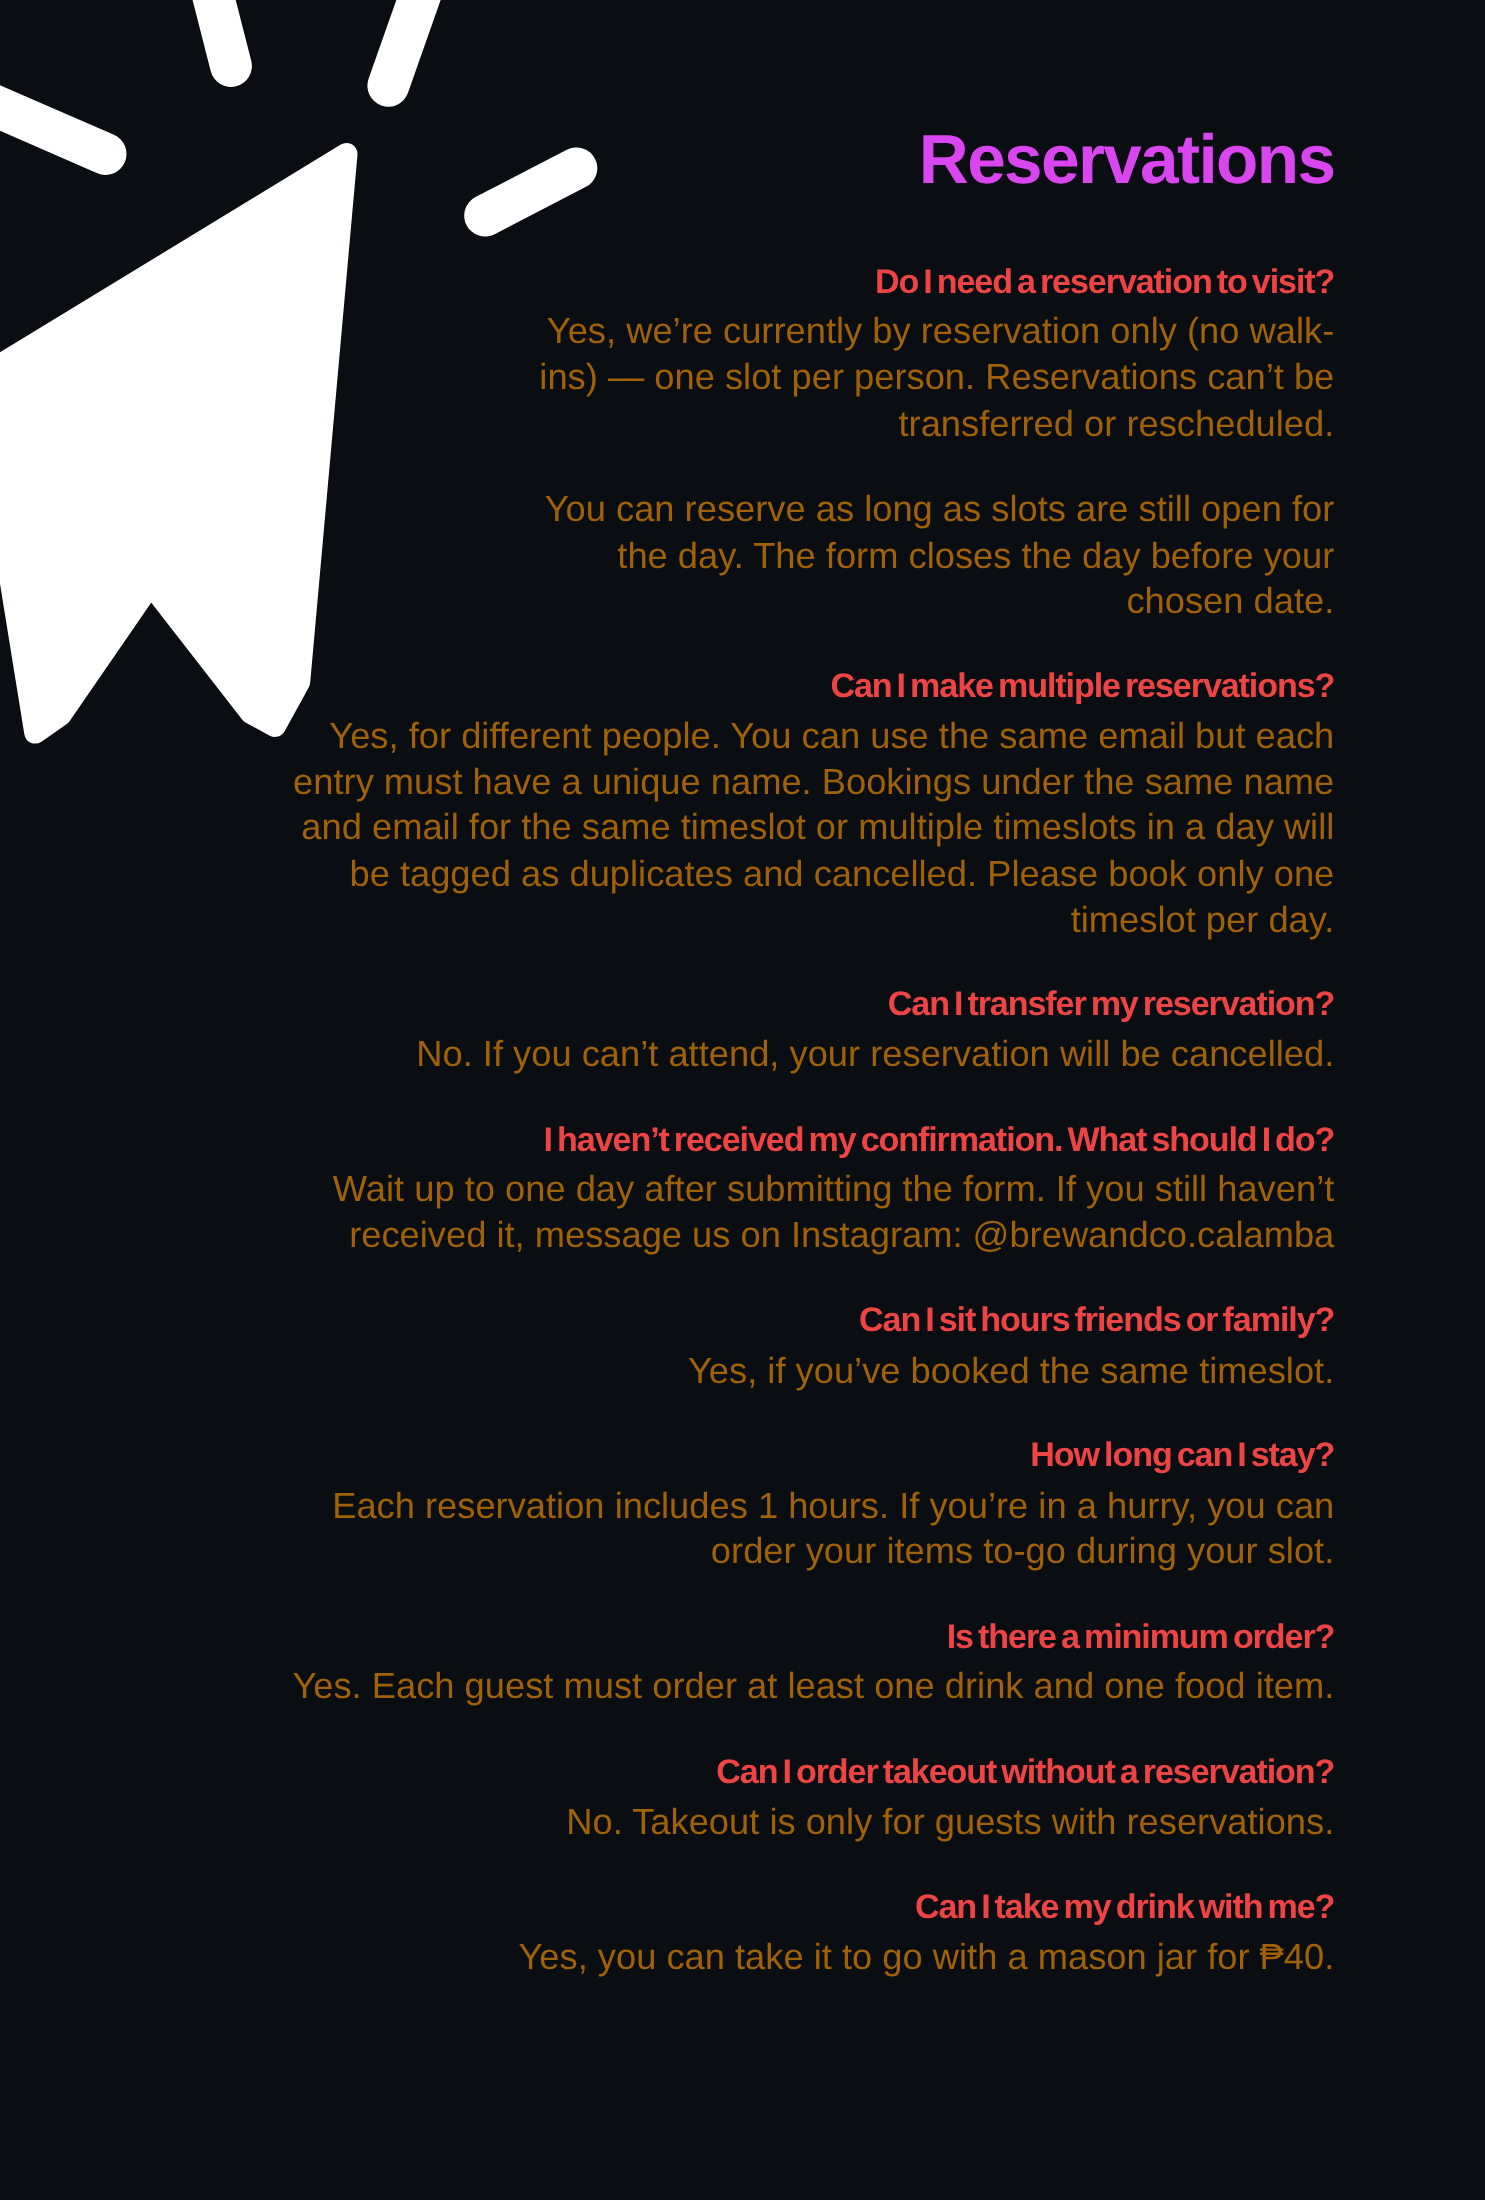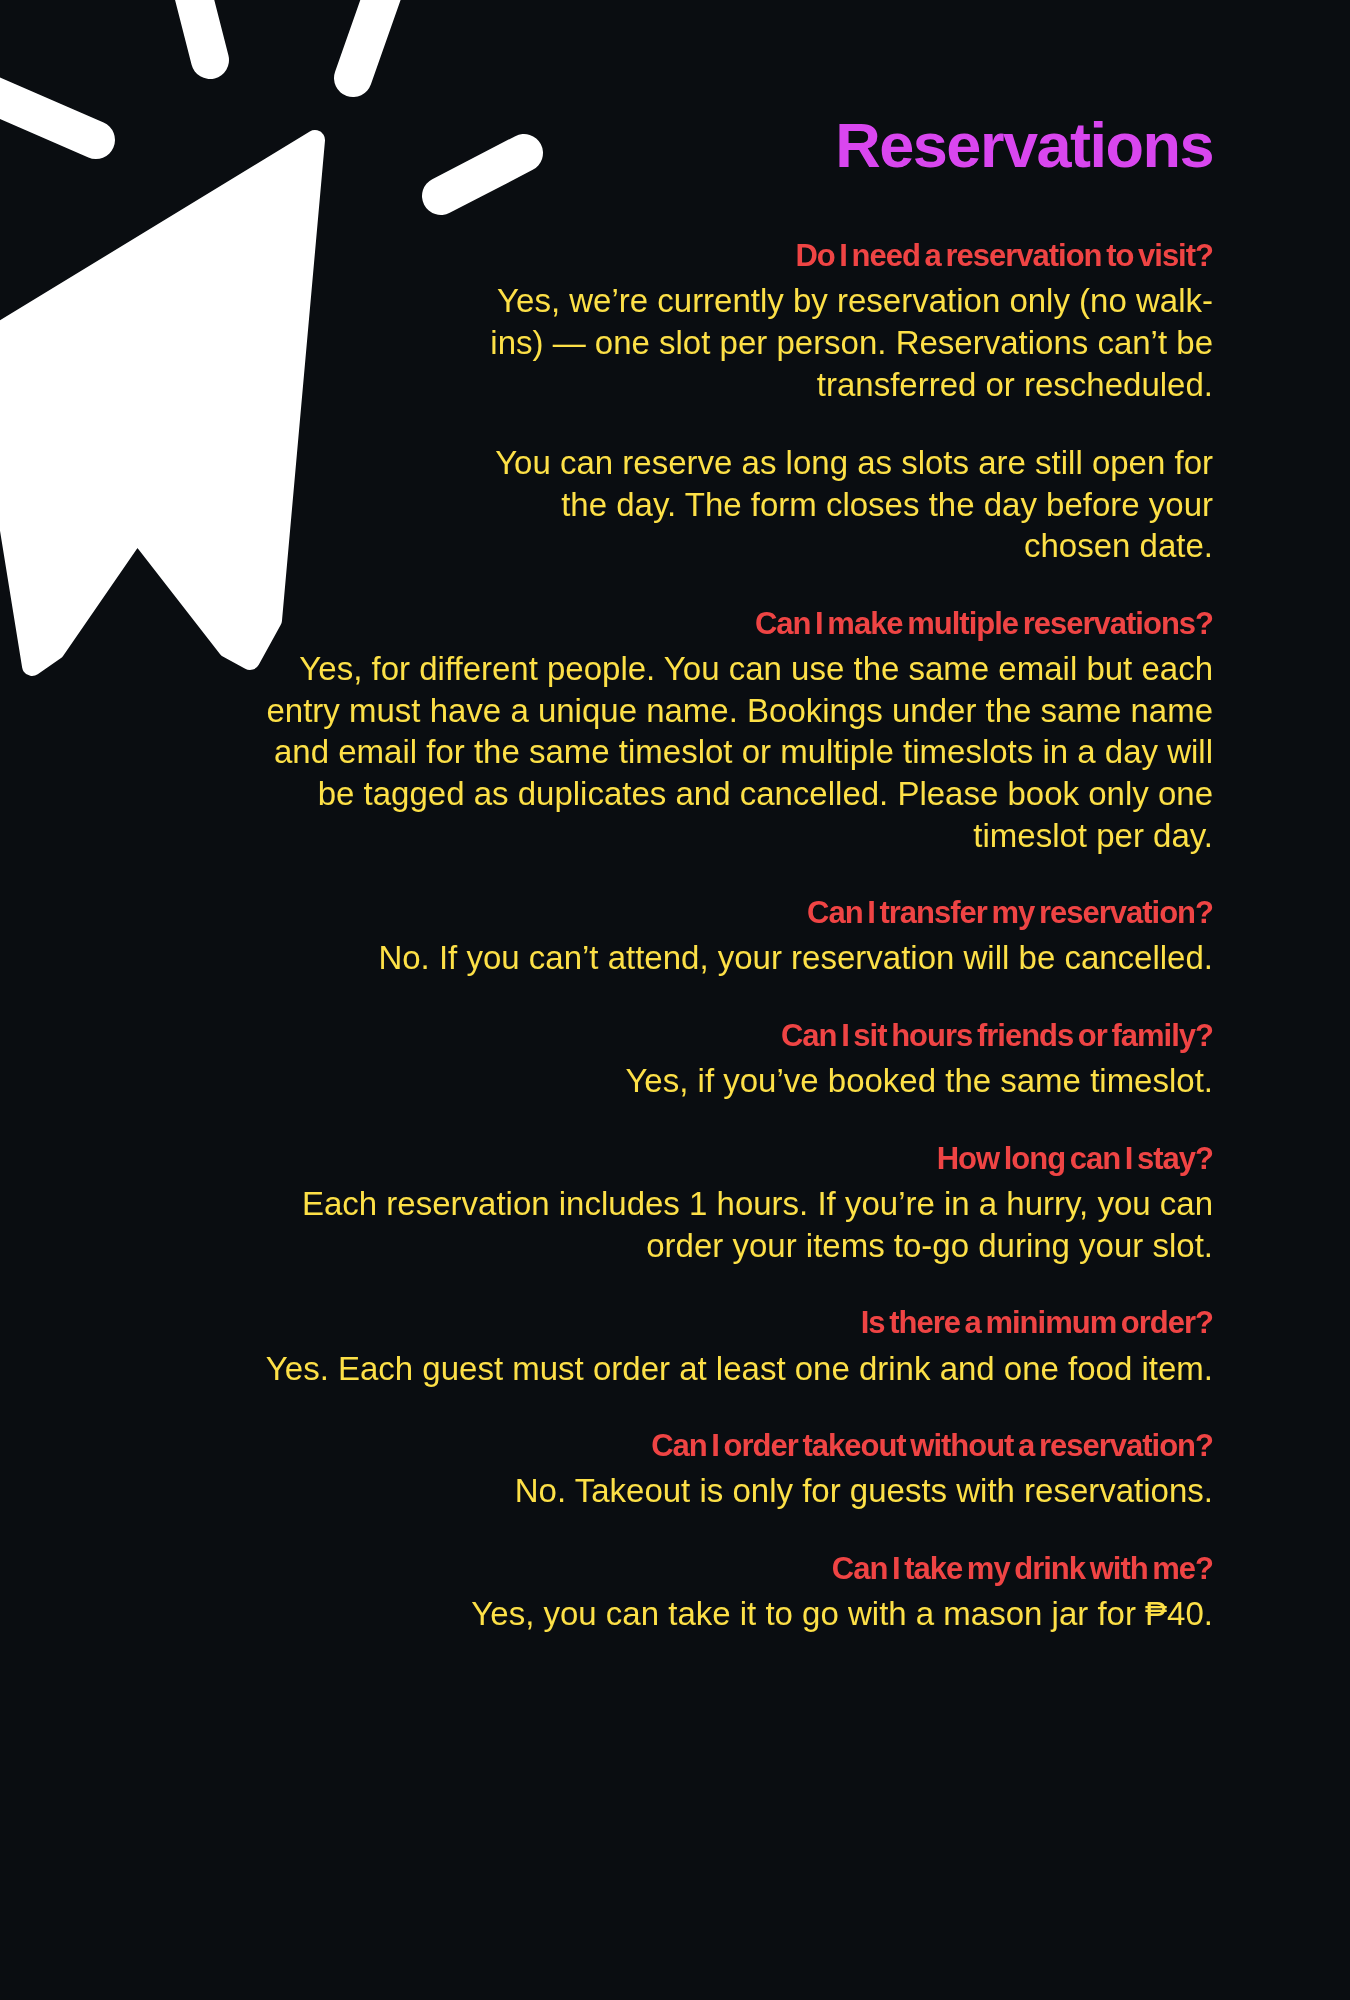--- a/index.html
+++ b/index.html
@@ -37,21 +37,21 @@
   .question {
     color: #ef4444;
     font-size: 31px;
     line-height: 1.3;
     font-weight: 800;
     letter-spacing: -1px;
     word-spacing: -3px;
     margin: 0 0 4px 0;
   }
   .answer {
-    color: #fde047;
+    color: #a16207;
     font-size: 33px;
     line-height: 1.26;
     font-weight: 400;
     margin: 0;
     white-space: pre-line;
   }
 </style>
 </head>
 <body>
 
@@ -88,20 +88,25 @@
 and email for the same timeslot or multiple timeslots in a day will
 be tagged as duplicates and cancelled. Please book only one
 timeslot per day.</p>
   </section>
 
   <section class="faq-block">
     <h2 class="question">Can I transfer my reservation?</h2>
     <p class="answer">No. If you can’t attend, your reservation will be cancelled.</p>
   </section>
 
+  <section class="faq-block">
+    <h2 class="question">I haven’t received my confirmation. What should I do?</h2>
+    <p class="answer">Wait up to one day after submitting the form. If you still haven’t
+received it, message us on Instagram: @brewandco.calamba</p>
+  </section>
 
   <section class="faq-block">
     <h2 class="question">Can I sit hours friends or family?</h2>
     <p class="answer">Yes, if you’ve booked the same timeslot.</p>
   </section>
 
   <section class="faq-block">
     <h2 class="question">How long can I stay?</h2>
     <p class="answer">Each reservation includes 1 hours. If you’re in a hurry, you can
 order your items to-go during your slot.</p>

